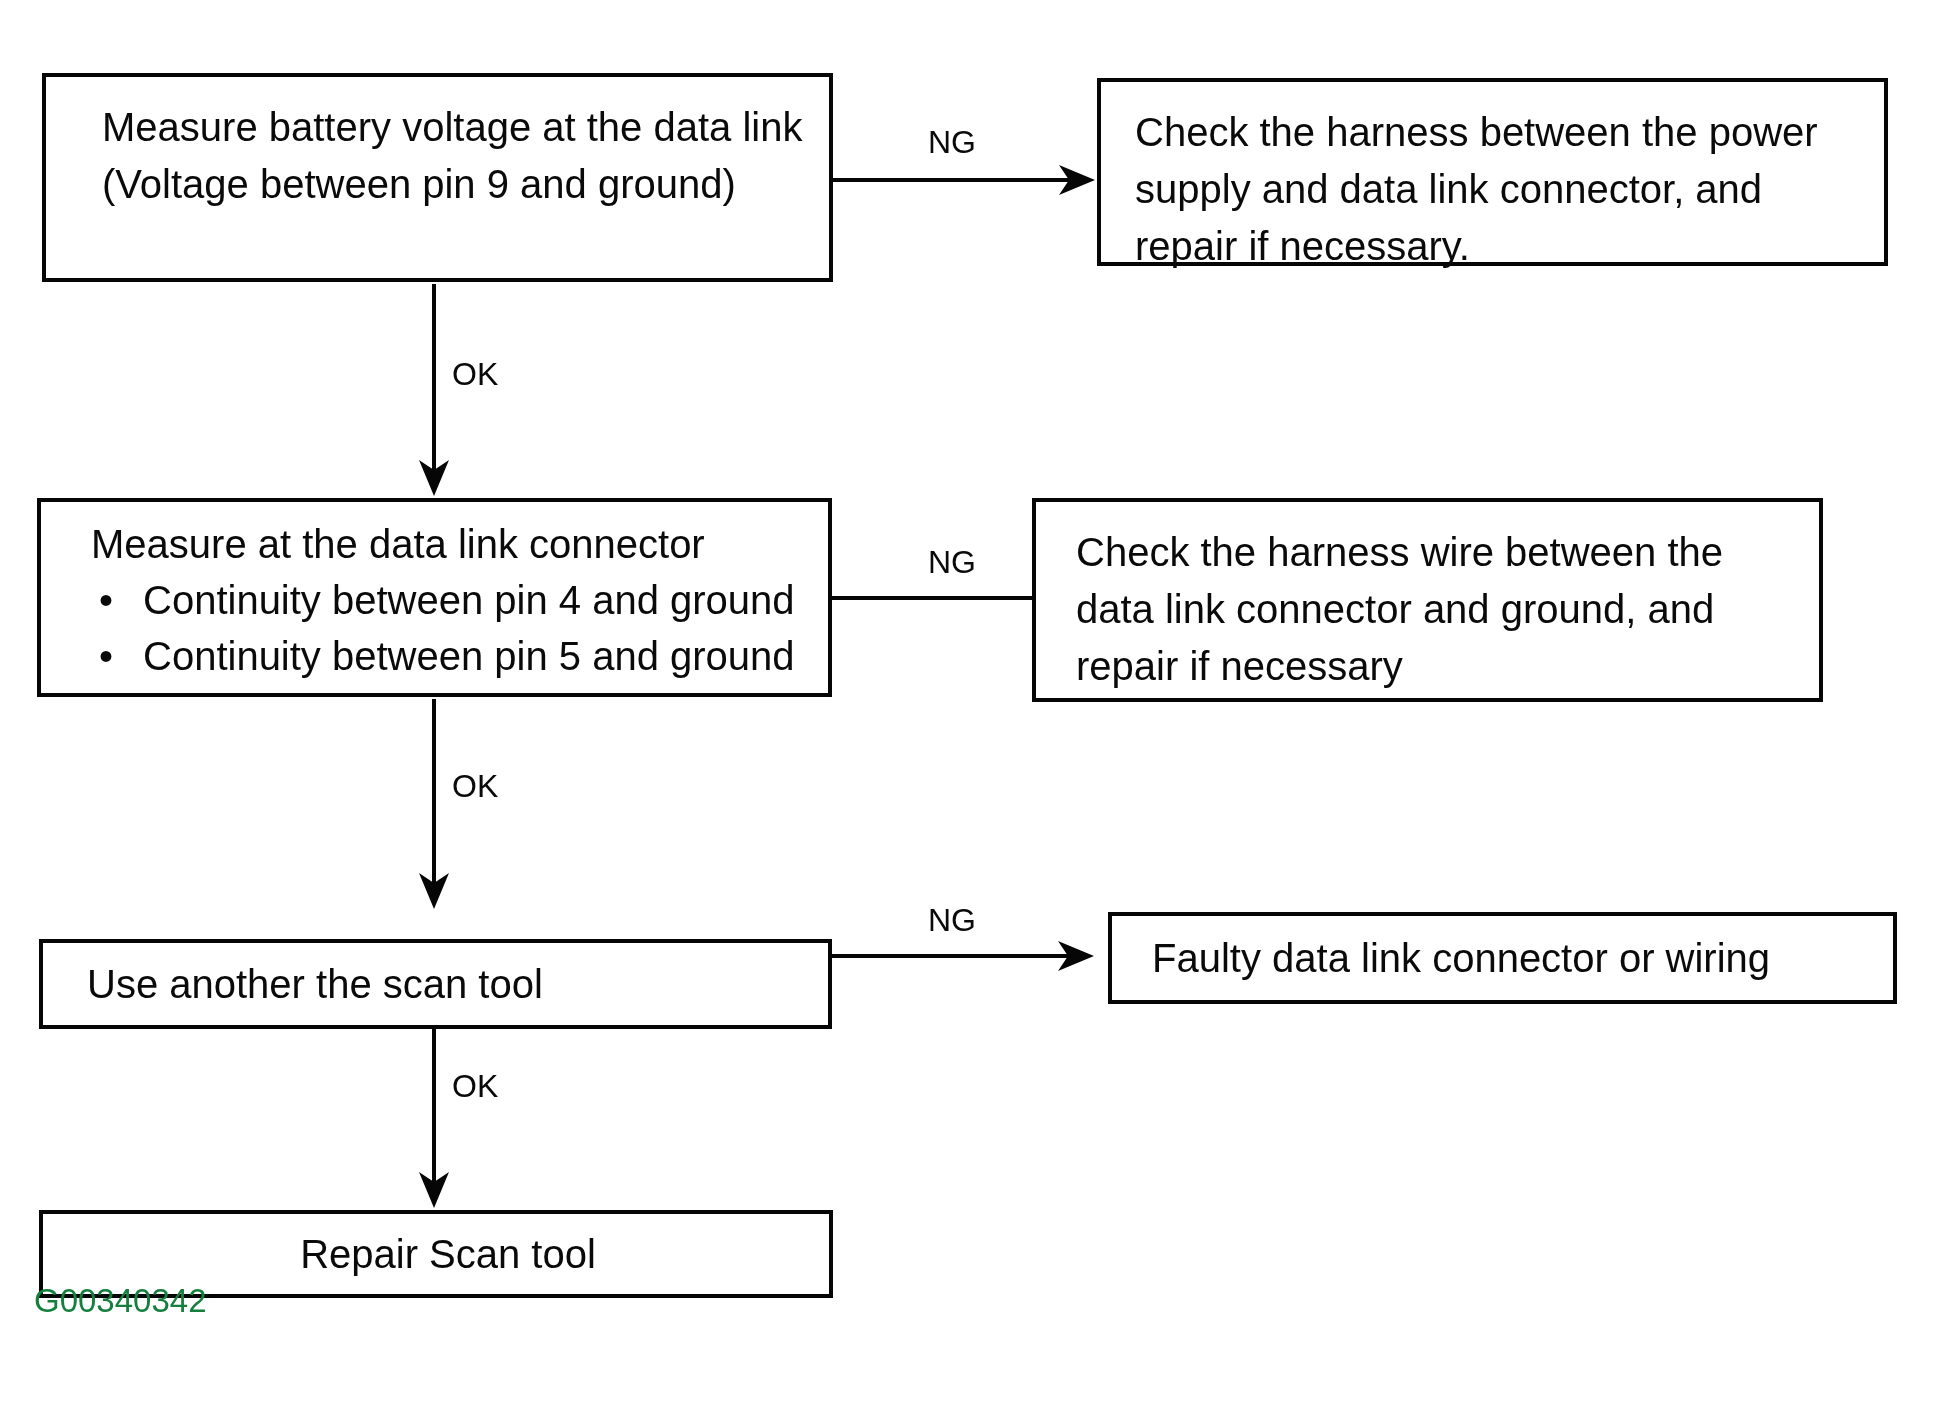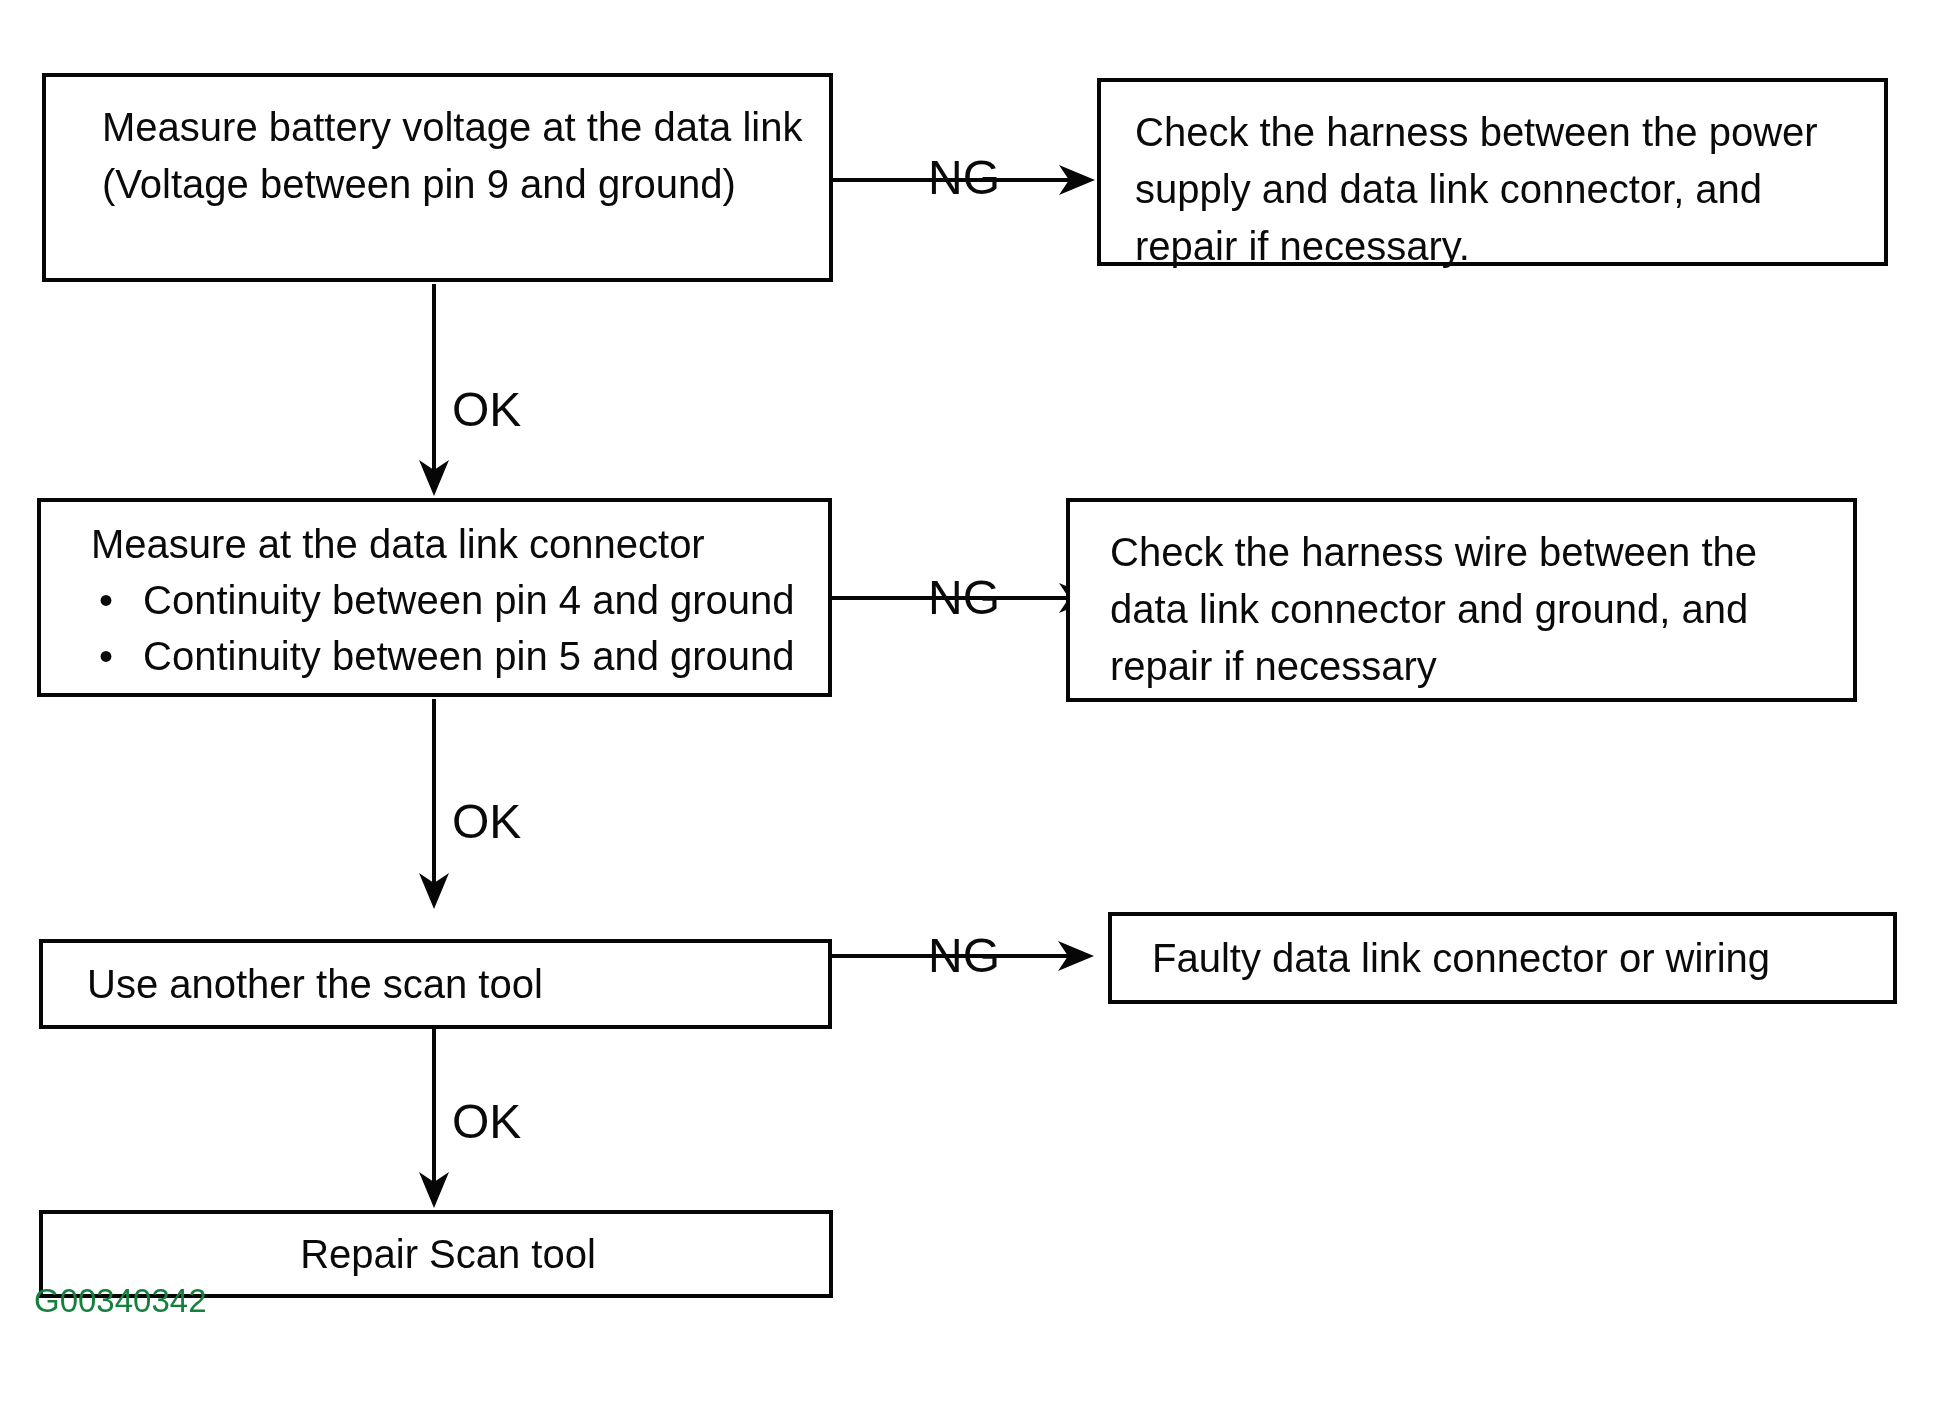--- a/index.html
+++ b/index.html
@@ -39,25 +39,24 @@
   }
   .bullet-line { display: flex; }
   .bullet-glyph {
     display: inline-block;
     width: 52px;
     padding-left: 8px;
     box-sizing: border-box;
   }
   .edge-label {
     position: absolute;
-    font-size: 48px;
+    font-size: 32px;
     line-height: 44px;
     color: #0a0a0a;
     white-space: nowrap;
-    margin-top: 36px;
   }
   #arrow-layer {
     position: absolute;
     left: 0; top: 0;
     width: 1935px;
     height: 1423px;
   }
   #figure-code {
     position: absolute;
     left: 34px;
@@ -121,21 +120,21 @@
     <div class="line bullet-line">
       <span class="bullet-glyph">•</span>
       <span>Continuity between pin 4 and ground</span>
     </div>
     <div class="line bullet-line">
       <span class="bullet-glyph">•</span>
       <span>Continuity between pin 5 and ground</span>
     </div>
   </div>
 
-  <div class="flow-box box-multiline" style="left:1066px; top:498px; width:791px; height:204px; padding-left:40px;">
+  <div class="flow-box box-multiline" style="left:1032px; top:498px; width:791px; height:204px; padding-left:40px;">
     <div class="line">Check the harness wire between the</div>
     <div class="line">data link connector and ground, and</div>
     <div class="line">repair if necessary</div>
   </div>
 
   <div class="flow-box box-single" style="left:39px; top:911px; width:793px; height:90px; padding-left:44px;margin-top:28px;">
     <div class="line">Use another the scan tool</div>
   </div>
 
   <div class="flow-box box-single" style="left:1096px; top:912px; width:789px; height:92px; padding-left:40px;margin-left:12px;">

